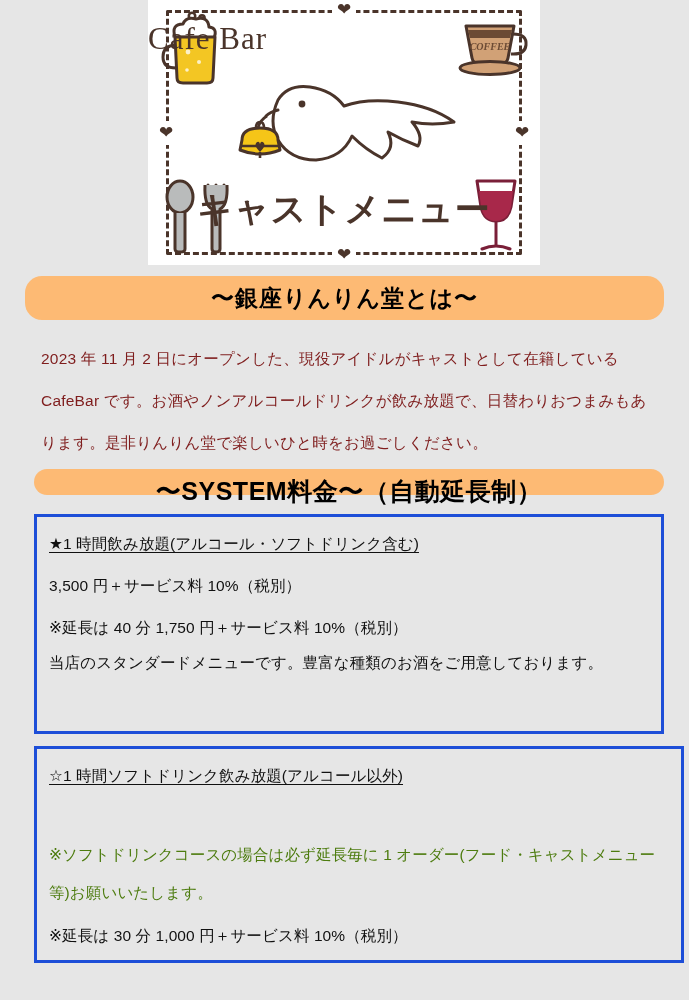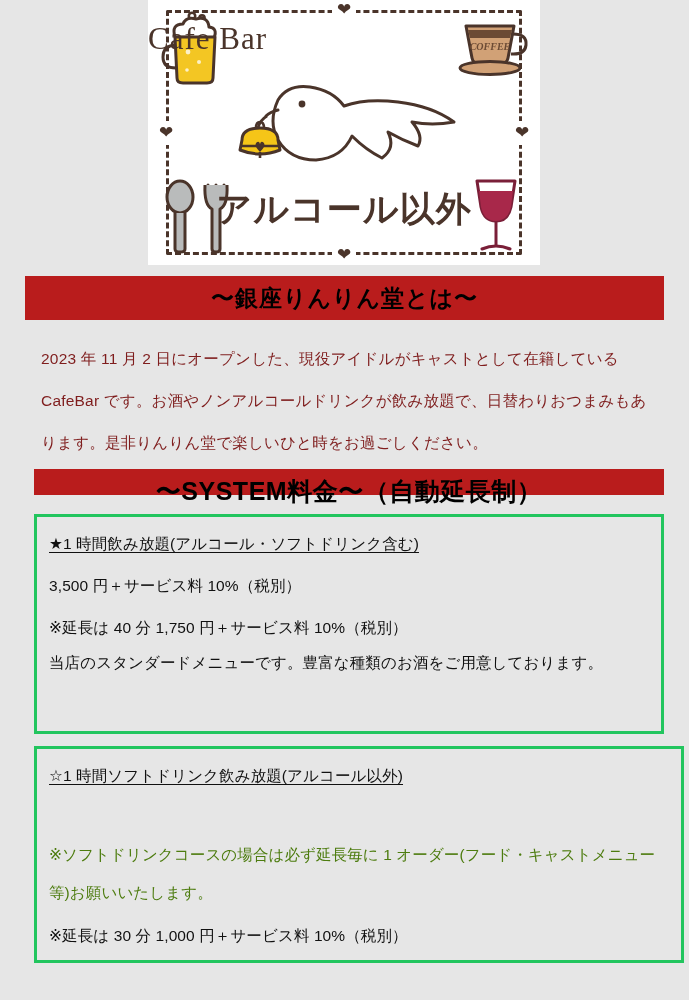--- a/index.html
+++ b/index.html
@@ -77,24 +77,25 @@
   .corner-icon { position: absolute; }
   .icon-beer   { left: 10px;  top: 10px; }
   .icon-coffee { right: 6px;  top: 8px; }
   .icon-cutlery{ left: 12px;  bottom: 6px; }
   .icon-wine   { right: 12px; bottom: 4px; }
   .dove-wrap   { position: absolute; left: 78px; top: 78px; }
 
   
   .green-band {
     position: absolute;
-    background: #b91c1c;
+    background: #fdba74;
     text-align: center;
     color: #000000;
     font-weight: bold;
+    border-radius: 17px;
   }
   .band-about {
     left: 25px;
     top: 276px;
     width: 639px;
     height: 44px;
     line-height: 44px;
     font-size: 23px;
     letter-spacing: 1px;
   }
@@ -118,21 +119,21 @@
     font-size: 15.5px;
     color: #7f1d1d;
     line-height: 42px;
     letter-spacing: 0.2px;
   }
   .intro p { white-space: nowrap; }
 
   
   .price-box {
     position: absolute;
-    border: 3px solid #22c55e;
+    border: 3px solid #1d4ed8;
     background: transparent;
     padding-left: 48px;
   }
   .box-one { left: 34px; top: 514px; width: 630px; height: 220px; }
   .box-two { left: 34px; top: 746px; width: 650px; height: 217px; }
 
   .price-line {
     position: absolute;
     left: 12px;
     font-size: 15.5px;
@@ -224,21 +225,21 @@
           <path d="M30 50 Q30 44 34 44 Q38 44 38 50" fill="none" stroke="#4a342a" stroke-width="2.6"></path>
           <path d="M16 62 Q16 50 34 50 Q52 50 52 62 L54 72 Q34 80 14 72 Z" fill="#f5c518" stroke="#4a342a" stroke-width="3" stroke-linejoin="round"></path>
           <path d="M14 68 L54 68" stroke="#4a342a" stroke-width="2.4"></path>
           <path d="M34 74 Q28 68 30 65 Q33 62 34 66 Q35 62 38 65 Q40 68 34 74 Z" fill="#4a342a"></path>
           <path d="M34 74 L34 80" stroke="#4a342a" stroke-width="2.6"></path>
         </g>
       </svg>
     </div>
 
     <div class="logo-title">Cafe Bar</div>
-    <div class="logo-shopname">アルコール以外</div>
+    <div class="logo-shopname">キャストメニュー</div>
   </div>
 
   <div class="green-band band-about">〜銀座りんりん堂とは〜</div>
 
   <div class="intro">
     <p>2023 年 11 月 2 日にオープンした、現役アイドルがキャストとして在籍している</p>
     <p>CafeBar です。お酒やノンアルコールドリンクが飲み放題で、日替わりおつまみもあ</p>
     <p>ります。是非りんりん堂で楽しいひと時をお過ごしください。</p>
   </div>
 

